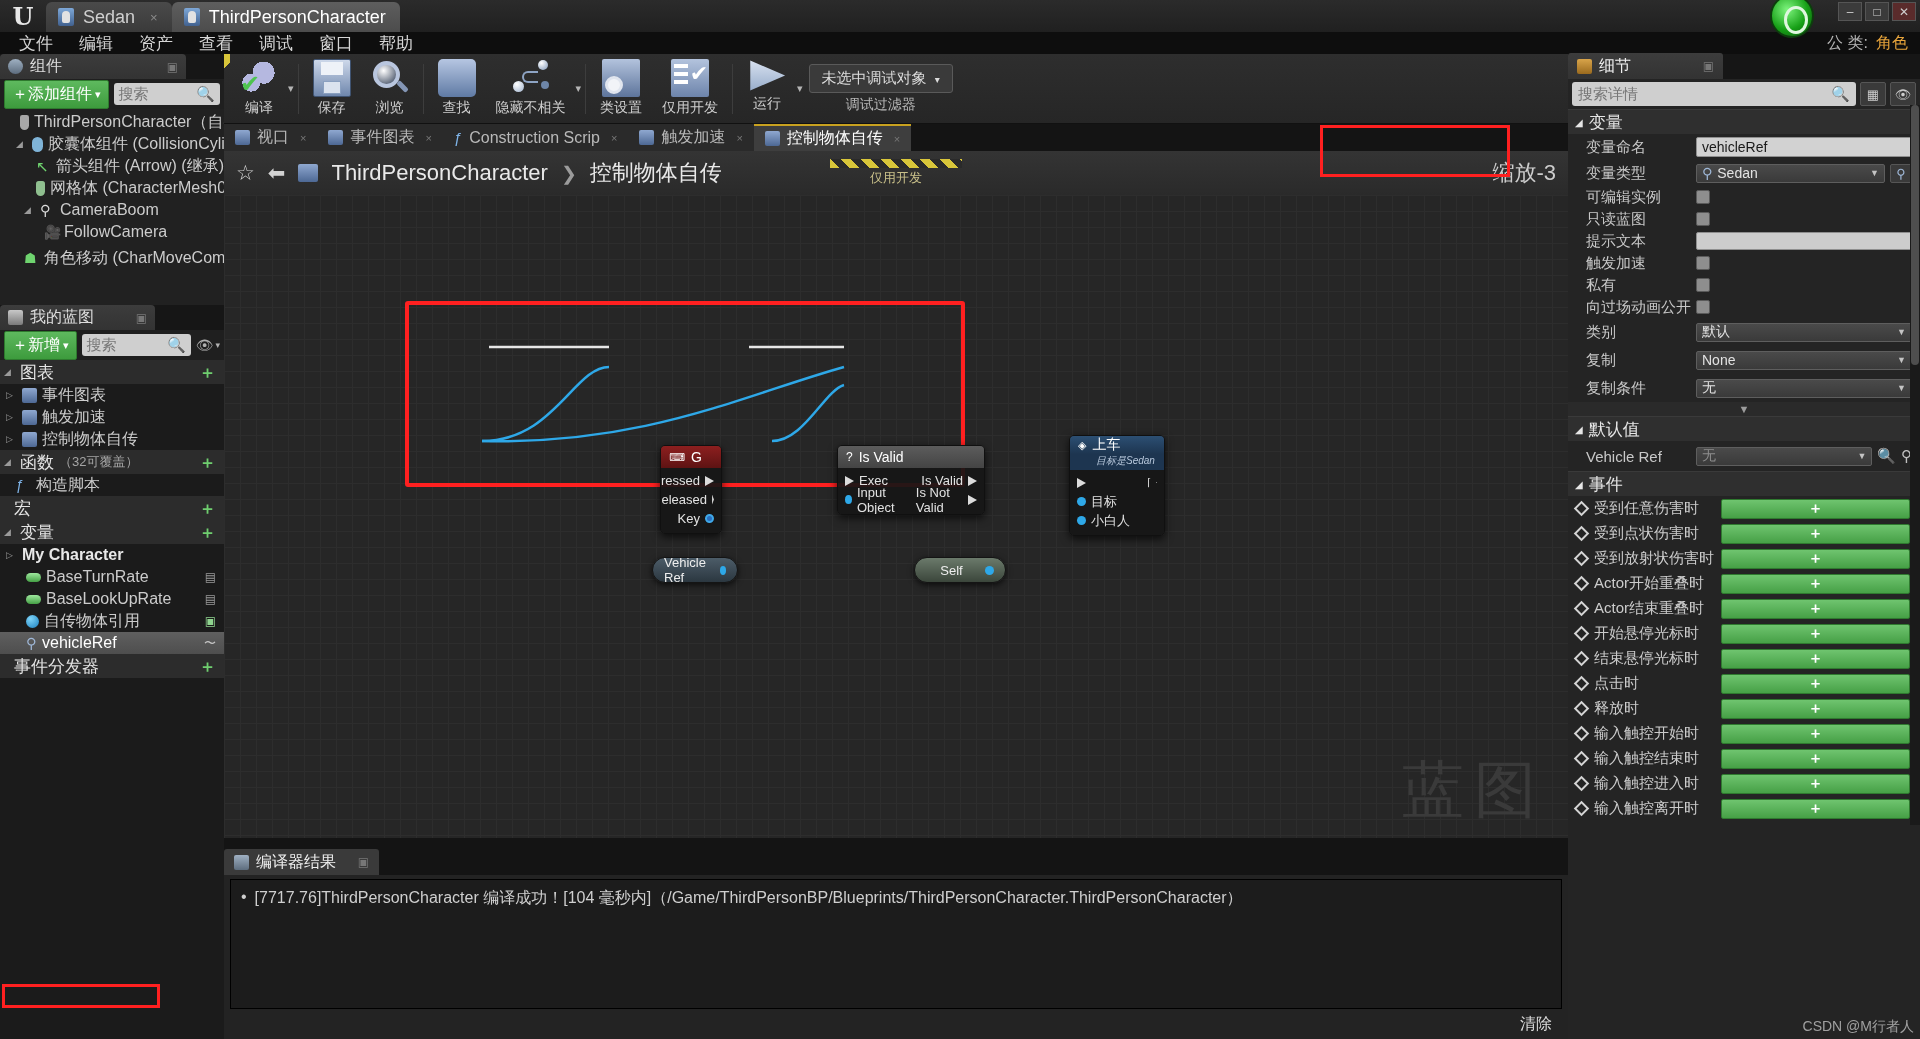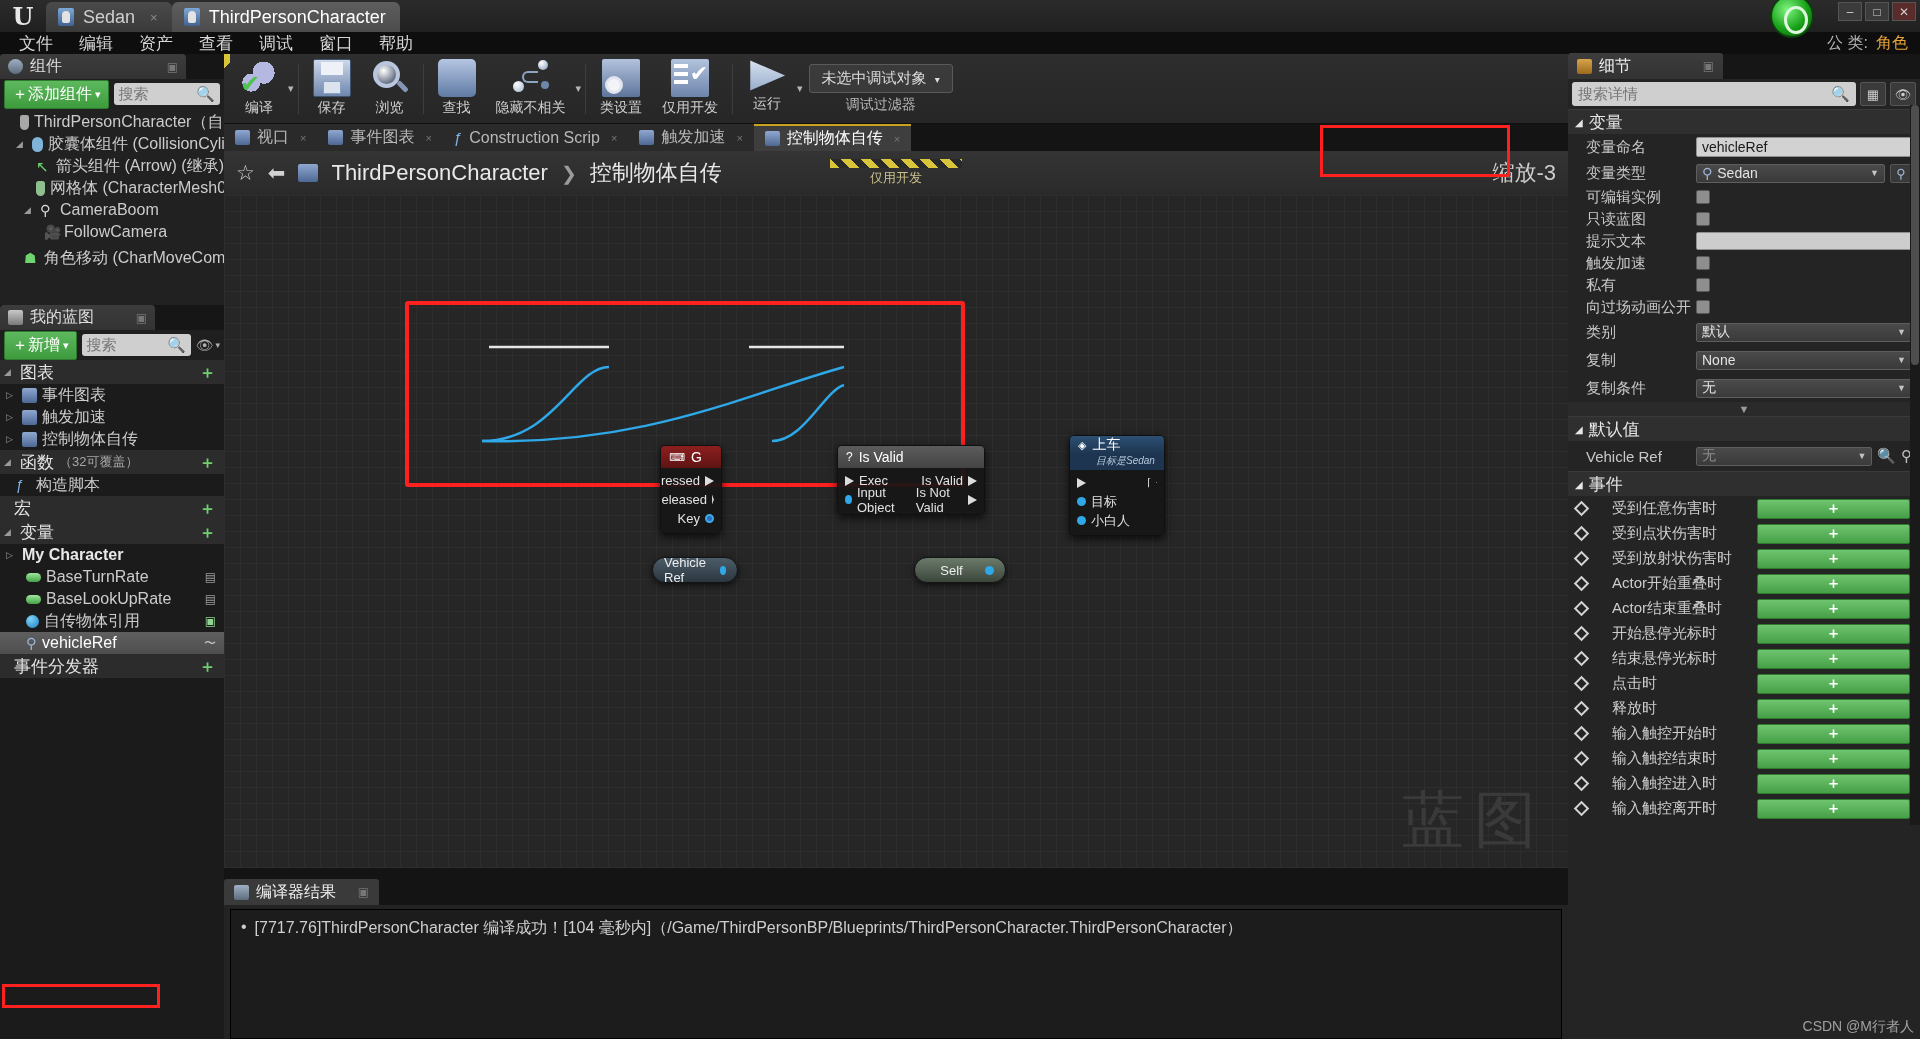--- a/index.html
+++ b/index.html
@@ -155,21 +155,21 @@
   .prop .pv { flex:1; display:flex; align-items:center; gap:5px; padding-right:8px; }
   .chk { width:14px; height:14px; background:#8e8e8e; border:1px solid #5a5a5a; border-radius:2px; }
   .txtin { flex:1; height:18px; background:#cdcdcd; border:1px solid #8f8f8f; border-radius:2px; }
   .selin { flex:1; height:19px; background:linear-gradient(#4a4a4a,#3a3a3a); border:1px solid #5e5e5e;
     border-radius:2px; display:flex; align-items:center; padding:0 5px; font-size:14px; color:#e2e2e2; }
   .selin .cv { margin-left:auto; font-size:9px; color:#c4c4c4; }
   #namebox { flex:1; height:20px; background:#d2d2d2; border:1px solid #8f8f8f; border-radius:2px;
     display:flex; align-items:center; padding:0 5px; font-size:14px; color:#1a1a1a; }
   #redhl { position:absolute; left:1320px; top:125px; width:190px; height:52px; border:3px solid #ff2020; }
   #redhl2 { position:absolute; left:2px; top:624px; width:158px; height:24px; border:3px solid #ff2020; }
-  .evrow { height:25px; display:flex; align-items:center; gap:25px; padding-left:8px; font-size:15px; color:#ccc; }
+  .evrow { height:25px; display:flex; align-items:center; gap:7px; padding-left:8px; font-size:15px; color:#ccc; }
   .diamond { width:11px; height:11px; background:transparent; border:2px solid #d4d4d4;
     transform:rotate(45deg); flex:0 0 auto; }
   .evbtn { flex:1; height:20px; margin-right:10px; background:linear-gradient(#6fc46f,#46a046);
     border:1px solid #2f7a2f; border-radius:2px; display:flex; align-items:center; justify-content:center;
     color:#fff; font-weight:bold; font-size:15px; }
   #csdn { position:absolute; right:6px; bottom:3px; font-size:14px; color:#a0a0a0; }
   .vardot { width:13px; height:13px; border-radius:50%; flex:0 0 auto; }
   .varpill { width:15px; height:9px; border-radius:5px; flex:0 0 auto; }
   #right-scroll { position:absolute; right:0; top:105px; width:10px; height:720px; background:#1a1a1a; }
   #right-scroll:after{ content:""; position:absolute; top:0; left:1px; width:8px; height:260px;
@@ -593,20 +593,23 @@
         <span>编译器结果</span>
         <span class="panel-x">▣</span>
       </div>
     </div>
     <div id="cr-body">
       <div style="display:flex;gap:8px">
         <span>•</span>
         <span>[7717.76]ThirdPersonCharacter 编译成功！[104 毫秒内]（/Game/ThirdPersonBP/Blueprints/ThirdPersonCharacter.ThirdPersonCharacter）</span>
       </div>
     </div>
+    <div id="cr-foot">
+      <span>清除</span>
+    </div>
   </div>
 
   <div id="rightcol">
     <div class="panel-tabbar">
       <div id="det-tab">
         <span class="sq-ico" style="background:linear-gradient(#d8a44a,#9a6a1e)"></span>
         <span>细节</span>
         <span class="panel-x">▣</span>
       </div>
     </div>

